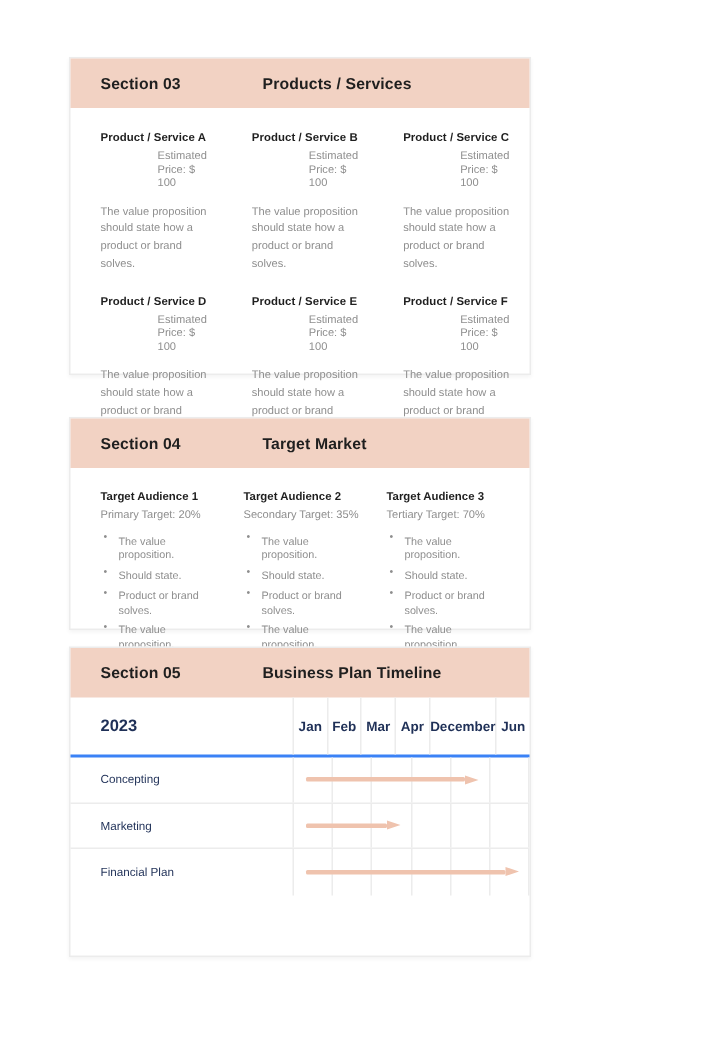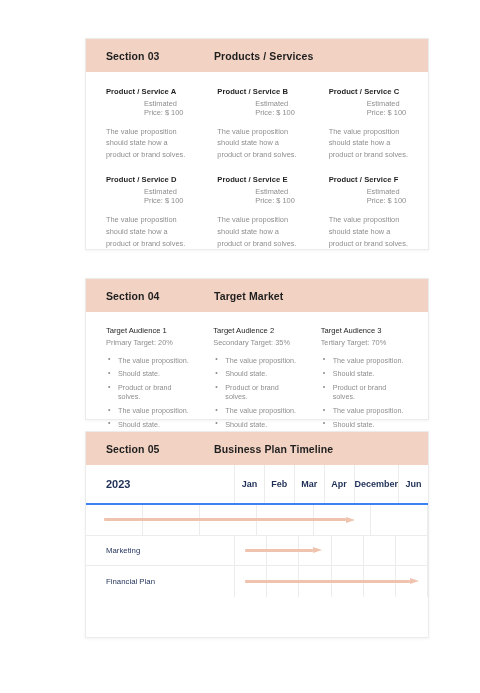--- a/index.html
+++ b/index.html
@@ -6,25 +6,24 @@
   html, body {
     width: 480px; height: 693px;
     background: #ffffff;
     font-family: "Liberation Sans", sans-serif;
     overflow: hidden;
   }
   .page { position: relative; width: 480px; height: 693px; background:#fff; }
 
   .card {
     position: absolute;
-    left: 46px; width: 344px;
+    left: 46px; width: 308px;
     background: #ffffff;
     border: 1px solid #ececec;
     box-shadow: 0 1px 3px rgba(0,0,0,0.05);
-    margin-left: 39px;
   }
   .card-head {
     background: #f2d2c3;
     height: 33px;
     display: flex;
     align-items: center;
   }
   .card-head .sec-no {
     width: 128px;
     padding-left: 20px;
@@ -63,21 +62,21 @@
 
   
   #card-market { top: 278px; height: 142px; }
   .mkt-grid {
     display: grid;
     grid-template-columns: 1fr 1fr 1fr;
     padding: 14px 0 0 20px;
   }
   .mkt-cell { padding-right: 18px; }
   .mkt-name {
-    font-size: 7.6px; font-weight: normal; color:#1f1f1f; margin-bottom: 2.5px;
+    font-size: 7.6px; font-weight: bold; color:#1f1f1f; margin-bottom: 2.5px;
   }
   .mkt-sub {
     font-size: 7.4px; color:#8e8e8e; margin-bottom: 9px;
   }
   .mkt-list { list-style: none; }
   .mkt-list li {
     font-size: 7.2px; color:#8e8e8e; line-height: 1.28;
     margin-bottom: 4.6px; padding-left: 12px; position: relative;
   }
   .mkt-list li::before {
@@ -242,20 +241,21 @@
           <div class="tl-months">
             <div class="tl-m">Jan</div>
             <div class="tl-m">Feb</div>
             <div class="tl-m">Mar</div>
             <div class="tl-m">Apr</div>
             <div class="tl-m">December</div>
             <div class="tl-m">Jun</div>
           </div>
         </div>
         <div class="tl-row">
+          <div class="tl-label">Concepting</div>
           <div class="tl-months">
             <div class="tl-cell"></div>
             <div class="tl-cell"></div>
             <div class="tl-cell"></div>
             <div class="tl-cell"></div>
             <div class="tl-cell"></div>
             <div class="tl-cell"></div>
             <div class="arrow-layer">
               <div class="arrow" style="left:5.333333333333334%; width:73.33333333333334%;">
                 <div class="bar" style="right:9px;left:0;"></div>

